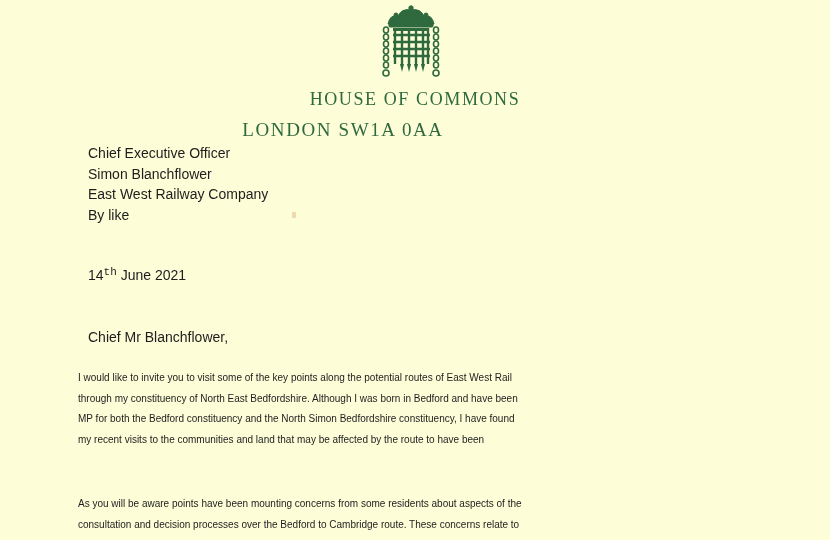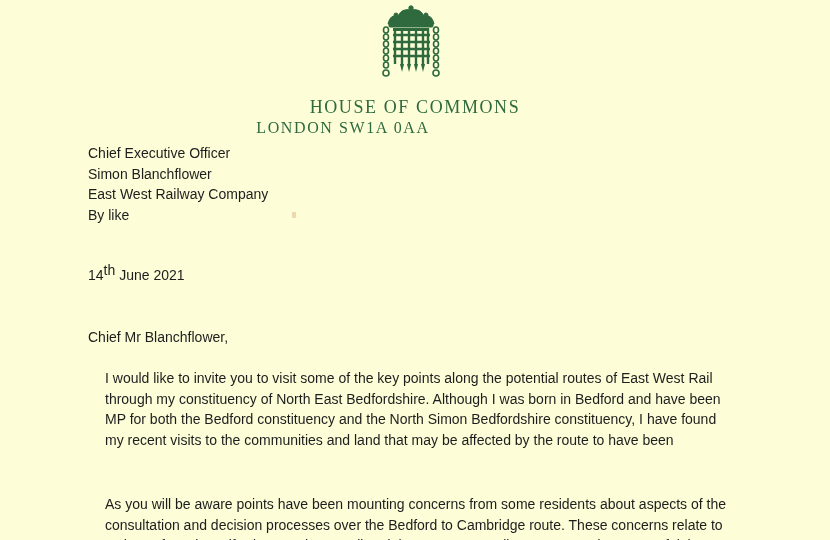--- a/index.html
+++ b/index.html
@@ -32,30 +32,29 @@
     .house-title {
       position: absolute;
       left: 0;
       width: 830px;
       top: 89px;
       text-align: center;
       font-family: "Liberation Serif", serif;
       font-size: 18px;
       letter-spacing: 1.6px;
       color: #2f6a3e;
-      margin-top: 8px;
     }
     .house-address {
       position: absolute;
       left: 0;
       width: 686px;
       top: 119px;
       text-align: center;
       font-family: "Liberation Serif", serif;
-      font-size: 16px;
+      font-size: 19px;
       letter-spacing: 1.6px;
       color: #2f6a3e;
     }
     .recipient {
       position: absolute;
       left: 88px;
       top: 143px;
       font-size: 14px;
       line-height: 20.5px;
     }
@@ -70,34 +69,35 @@
       border-radius: 1px;
       opacity: 0.8;
     }
     .date {
       position: absolute;
       left: 88px;
       top: 267px;
       font-size: 14px;
     }
     .date sup {
-      font-size: 14px;
+      font-size: 11px;
       vertical-align: 5px;
       line-height: 0;
+      font-family: Liberation Mono, monospace;
     }
     .salutation {
       position: absolute;
       left: 88px;
       top: 329px;
       font-size: 14px;
     }
     .para {
       position: absolute;
-      left: 105px;
-      font-size: 14px;
+      left: 78px;
+      font-size: 10px;
       line-height: 20.5px;
       white-space: nowrap;
     }
     .para1 { top: 368px; }
     .para2 { top: 494px; }
     .para div { white-space: nowrap; }
   </style>
 </head>
 <body>
 

